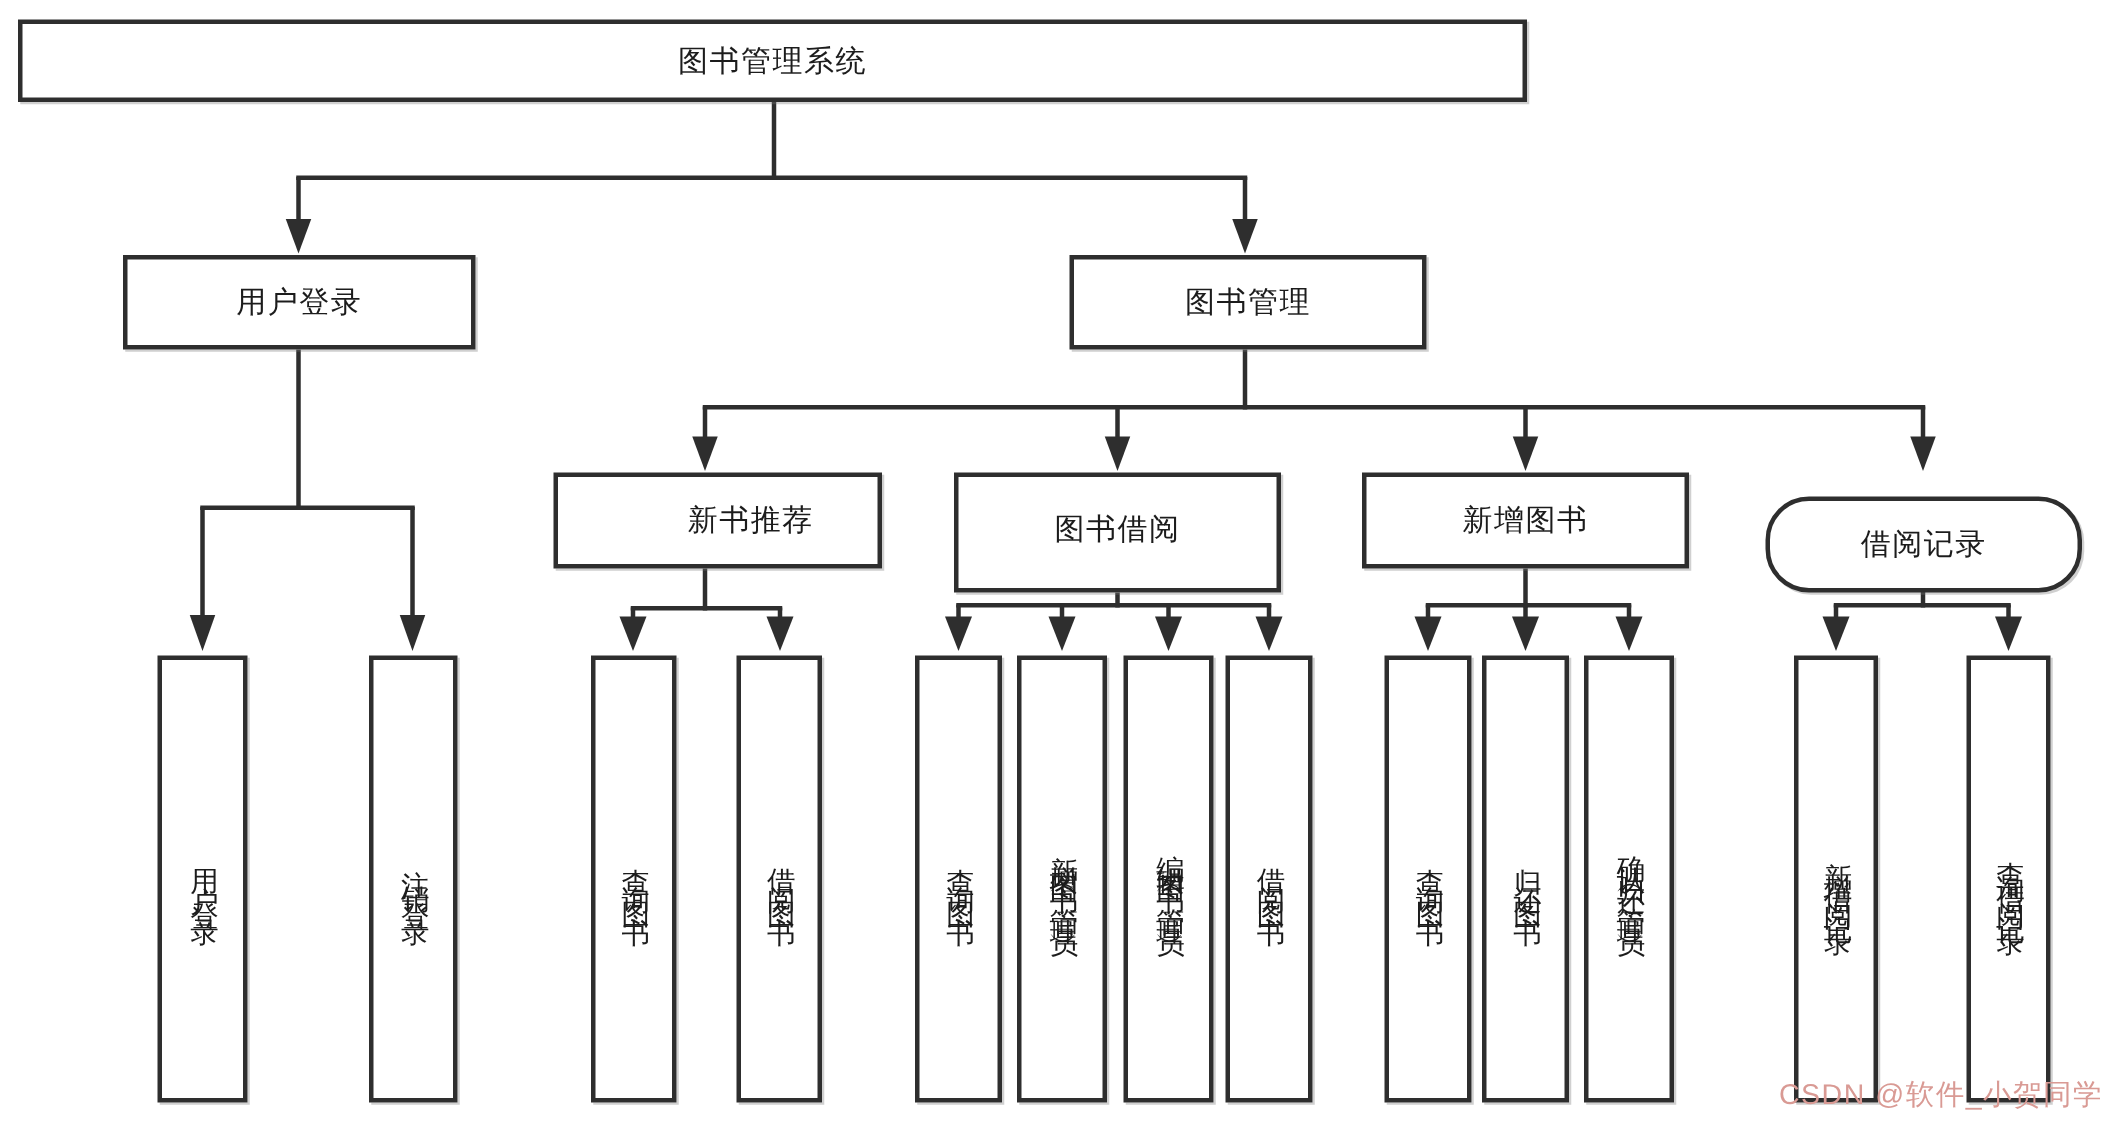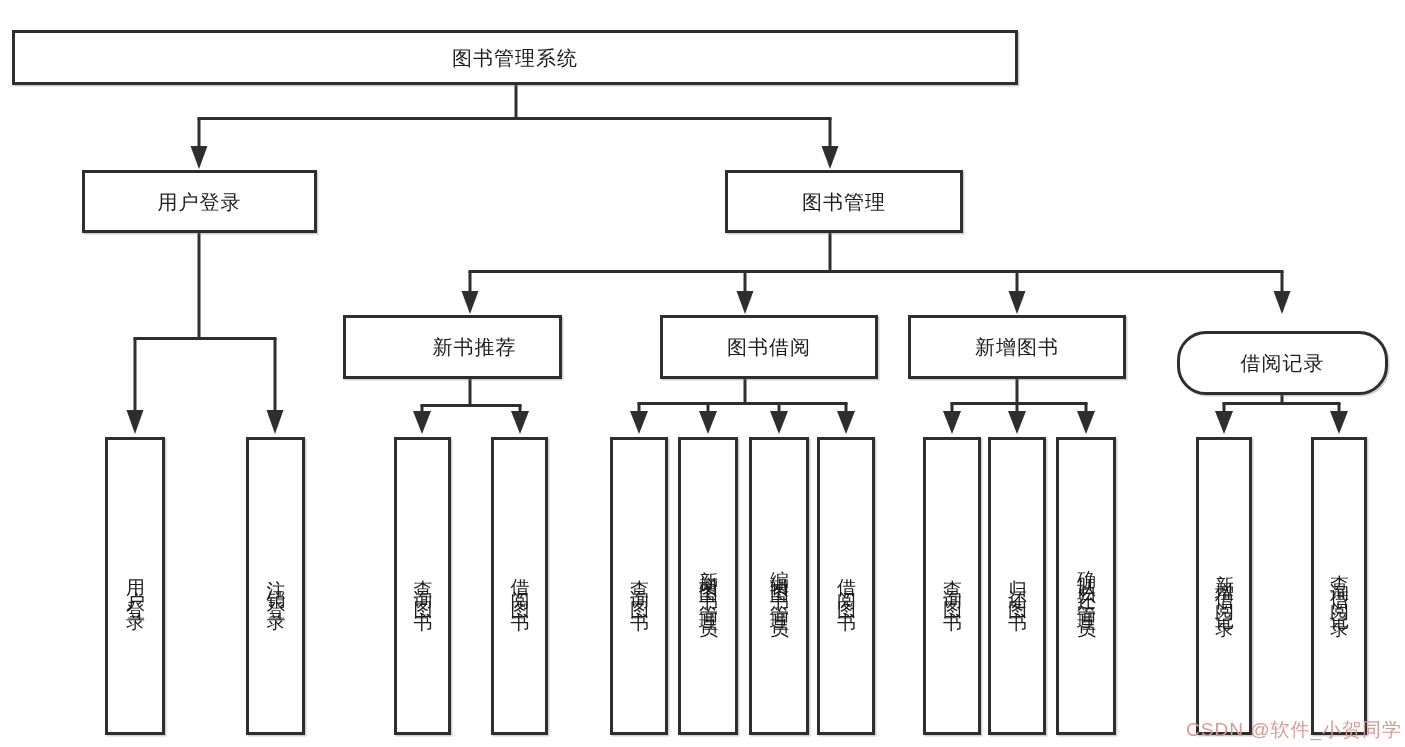--- a/index.html
+++ b/index.html
@@ -26,25 +26,25 @@
     line-height:1.2;
   }
   .vnode{
     writing-mode:vertical-rl;
     text-orientation:upright;
     font-size:19px;
     letter-spacing:11px;
     padding:6px 0;
   }
   
-  #n-root   {left:12px;  top:30px;  width:1006px; height:55px;}
+  #n-root   {left:12px;  top:13px;  width:1006px; height:55px;}
   #n-user   {left:82px;  top:170px; width:235px;  height:63px;}
-  #n-book   {left:713px; top:170px; width:238px;  height:63px;margin-left:12px;}
-  #n-newrec {left:343px; top:315px; width:219px;  height:64px;padding-left:44px;}
-  #n-borrow {left:660px; top:315px; width:218px;  height:64px;}
+  #n-book   {left:713px; top:170px; width:238px;  height:63px;}
+  #n-newrec {left:369px; top:315px; width:219px;  height:64px;padding-left:44px;}
+  #n-borrow {left:636px; top:315px; width:218px;  height:80px;font-family:Liberation Mono, monospace;}
   #n-current{left:908px; top:315px; width:218px;  height:64px;}
   #n-record {left:1177px;top:331px; width:211px;  height:64px;border-radius:29px;}
   
   .leaf{top:437px;height:298px;}
   #l-a1{left:105px;width:60px;}
   #l-a2{left:246px;width:59px;}
   #l-b1{left:394px;width:57px;}
   #l-b2{left:491px;width:57px;}
   #l-c1{left:610px;width:58px;}
   #l-c2{left:678px;width:60px;letter-spacing:7px;}

